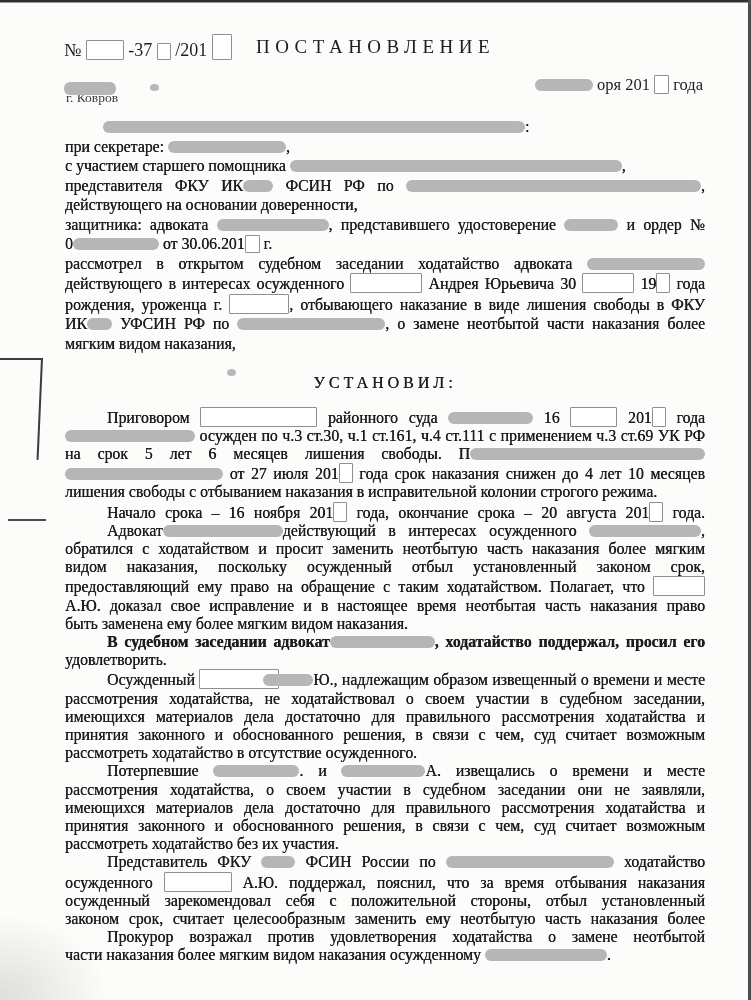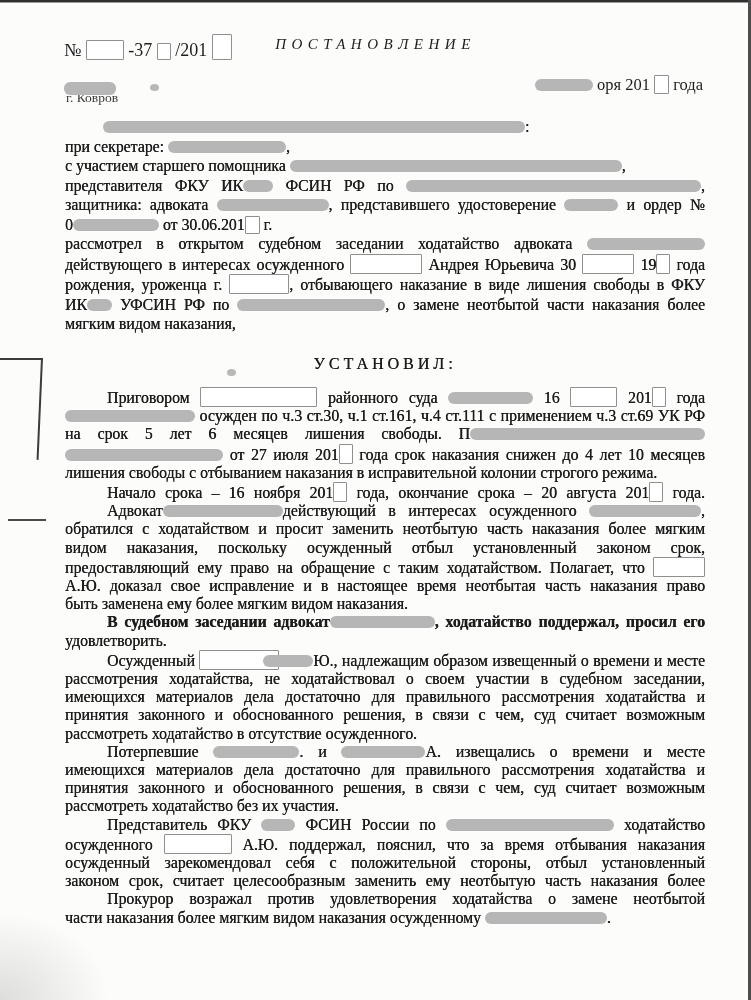--- a/index.html
+++ b/index.html
@@ -21,21 +21,21 @@
   .corner-dash{position:absolute;left:8px;top:519px;width:38px;height:2px;background:#4a4a4a;}
   .shade-bl{position:absolute;left:0;top:912px;width:110px;height:88px;
     background:radial-gradient(ellipse at 0% 100%, rgba(60,60,55,0.16), rgba(60,60,55,0.0) 70%);}
   .dot{position:absolute;background:#b8b8b8;border-radius:50%;}
   .dot1{left:150px;top:84px;width:9px;height:7px;}
   .dot2{left:227px;top:369px;width:9px;height:7px;}
 
   
   .num-line{position:absolute;left:64px;top:34px;font-size:18px;white-space:nowrap;}
   .doc-title{position:absolute;left:0;right:0;top:36px;text-align:center;
-    font-size:15px;letter-spacing:5.5px;white-space:nowrap;font-style:italic;}
+    font-size:19px;letter-spacing:5.5px;white-space:nowrap;}
   .date-line{position:absolute;right:48px;top:75px;font-size:16.5px;white-space:nowrap;}
   .city{position:absolute;left:64px;top:82px;width:100px;height:24px;}
   .city .city-text{position:absolute;left:2px;top:8px;font-size:13.5px;color:#3a3a3a;z-index:1;}
   .city .city-blob{position:absolute;left:0;top:0;width:52px;height:13px;background:#b6b6b6;border-radius:6px;z-index:2;}
 
   
   .doc-body{position:absolute;left:65px;top:117px;width:640px;}
   .intro .ln{line-height:19.5px;}
   .mainsec .ln{line-height:18.2px;}
   .ln{font-size:15.8px;text-shadow:0.3px 0 0 currentColor;}
@@ -73,20 +73,21 @@
     <span class="city-text">г. Ковров</span>
     <span class="city-blob"></span>
   </div>
 
   <div class="doc-body">
     <div class="intro">
         <div class="ln" style="padding-left: 38px;"><span class="rg" style="width: 422px;"></span><span class="t">:</span></div>
         <div class="ln"><span class="t">при секретаре: </span><span class="rg" style="width: 118px;"></span><span class="t">,</span></div>
         <div class="ln"><span class="t">с участием старшего помощника </span><span class="rg" style="width: 332px;"></span><span class="t">,</span></div>
         <div class="ln jf"><span class="t">представителя ФКУ ИК</span><span class="rg" style="width: 30px;"></span><span class="t"> ФСИН РФ по </span><span class="rg" style="width: 295px;"></span><span class="t">,</span></div>
+        <div class="ln"><span class="t">действующего на основании доверенности,</span></div>
         <div class="ln jf"><span class="t">защитника: адвоката </span><span class="rg" style="width: 112px;"></span><span class="t">, представившего удостоверение </span><span class="rg" style="width: 54px;"></span><span class="t"> и ордер №</span></div>
         <div class="ln"><span class="t">0</span><span class="rg" style="width: 86px;"></span><span class="t"> от 30.06.201</span><span class="rb" style="width: 13px; height: 16px;"></span><span class="t"> г.</span></div>
         <div class="ln jf"><span class="t">рассмотрел в открытом судебном заседании ходатайство адвоката </span><span class="rg" style="width: 118px;"></span></div>
         <div class="ln jf"><span class="t">действующего в интересах осужденного </span><span class="rb" style="width: 70px;"></span><span class="t"> Андрея Юрьевича 30 </span><span class="rb" style="width: 50px;"></span><span class="t"> 19</span><span class="rb" style="width: 12px;"></span><span class="t"> года</span></div>
         <div class="ln jf"><span class="t">рождения, уроженца г. </span><span class="rb" style="width: 58px;"></span><span class="t">, отбывающего наказание в виде лишения свободы в ФКУ</span></div>
         <div class="ln jf"><span class="t">ИК</span><span class="rg" style="width: 25px;"></span><span class="t"> УФСИН РФ по </span><span class="rg" style="width: 148px;"></span><span class="t">, о замене неотбытой части наказания более</span></div>
         <div class="ln"><span class="t">мягким видом наказания,</span></div>
       </div>
     <div class="hd">УСТАНОВИЛ:</div>
     <div class="mainsec">
@@ -103,20 +104,21 @@
         <div class="ln jf"><span class="t">А.Ю. доказал свое исправление и в настоящее время неотбытая часть наказания право</span></div>
         <div class="ln"><span class="t">быть заменена ему более мягким видом наказания.</span></div>
         <div class="ln jf" style="padding-left: 42px; font-weight: bold;"><span class="t">В судебном заседании адвокат</span><span class="rg" style="width: 105px;"></span><span class="t">, ходатайство поддержал, просил его</span></div>
         <div class="ln"><span class="t">удовлетворить.</span></div>
         <div class="ln jf" style="padding-left: 42px;"><span class="t">Осужденный </span><span class="rb" style="width: 78px;"></span><span class="rg" style="width: 50px; margin-left: -16px;"></span><span class="t">Ю., надлежащим образом извещенный о времени и месте</span></div>
         <div class="ln jf"><span class="t">рассмотрения ходатайства, не ходатайствовал о своем участии в судебном заседании,</span></div>
         <div class="ln jf"><span class="t">имеющихся материалов дела достаточно для правильного рассмотрения ходатайства и</span></div>
         <div class="ln jf"><span class="t">принятия законного и обоснованного решения, в связи с чем, суд считает возможным</span></div>
         <div class="ln"><span class="t">рассмотреть ходатайство в отсутствие осужденного.</span></div>
         <div class="ln jf" style="padding-left: 42px;"><span class="t">Потерпевшие </span><span class="rg" style="width: 86px;"></span><span class="t">. и </span><span class="rg" style="width: 84px;"></span><span class="t">А. извещались о времени и месте</span></div>
+        <div class="ln jf"><span class="t">рассмотрения ходатайства, о своем участии в судебном заседании они не заявляли,</span></div>
         <div class="ln jf"><span class="t">имеющихся материалов дела достаточно для правильного рассмотрения ходатайства и</span></div>
         <div class="ln jf"><span class="t">принятия законного и обоснованного решения, в связи с чем, суд считает возможным</span></div>
         <div class="ln"><span class="t">рассмотреть ходатайство без их участия.</span></div>
         <div class="ln jf" style="padding-left: 42px;"><span class="t">Представитель ФКУ </span><span class="rg" style="width: 34px;"></span><span class="t"> ФСИН России по </span><span class="rg" style="width: 168px;"></span><span class="t"> ходатайство</span></div>
         <div class="ln jf"><span class="t">осужденного </span><span class="rb" style="width: 66px;"></span><span class="t"> А.Ю. поддержал, пояснил, что за время отбывания наказания</span></div>
         <div class="ln jf"><span class="t">осужденный зарекомендовал себя с положительной стороны, отбыл установленный</span></div>
         <div class="ln jf"><span class="t">законом срок, считает целесообразным заменить ему неотбытую часть наказания более</span></div>
         <div class="ln jf" style="padding-left: 42px;"><span class="t">Прокурор</span><span class="gp" style="width: 16px;"></span><span class="t">возражал против удовлетворения ходатайства о замене неотбытой</span></div>
         <div class="ln"><span class="t">части наказания более мягким видом наказания осужденному </span><span class="rg" style="width: 122px;"></span><span class="t">.</span></div>
       </div>

